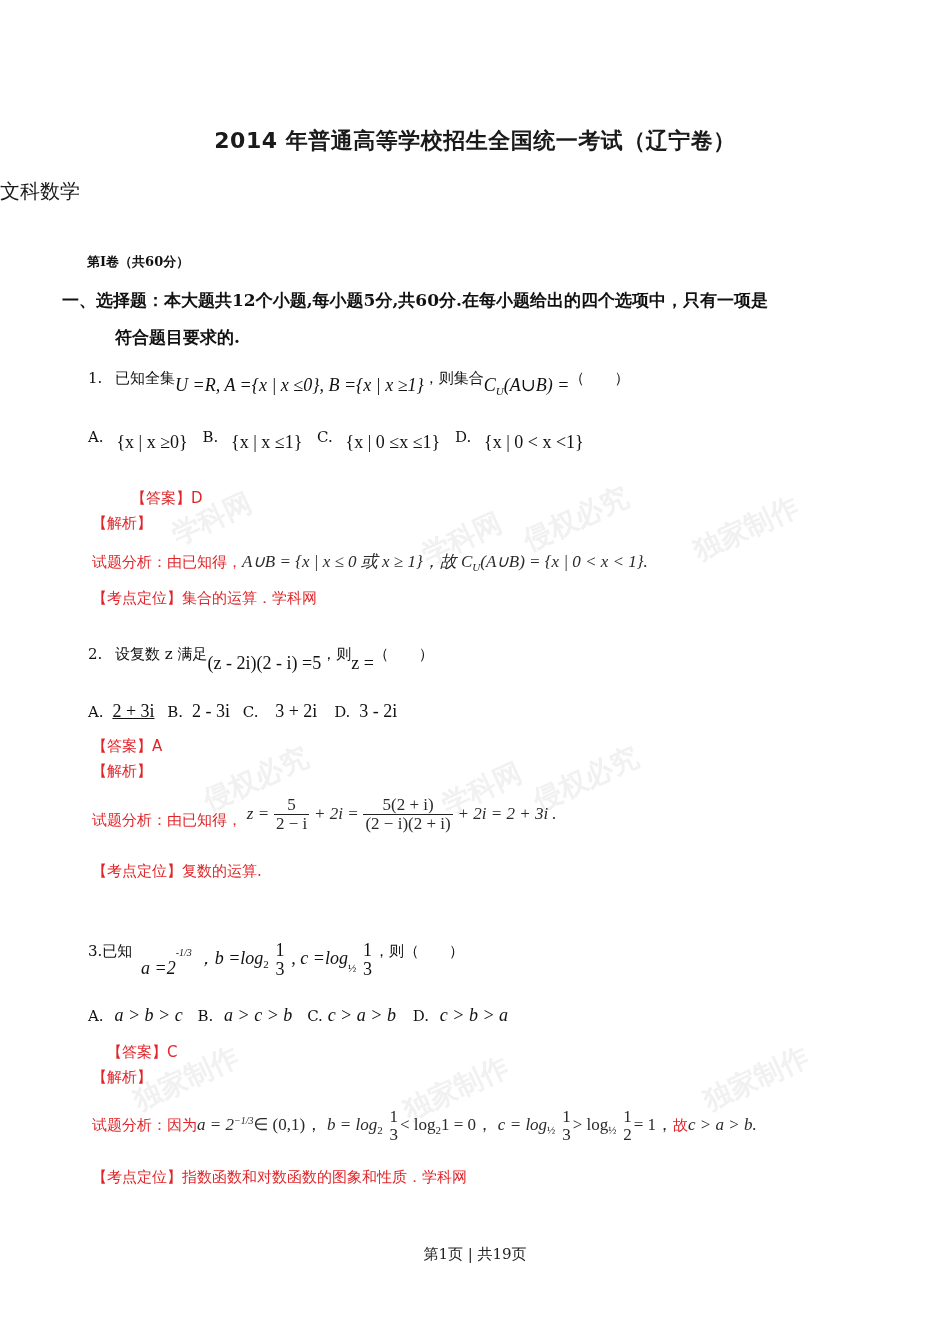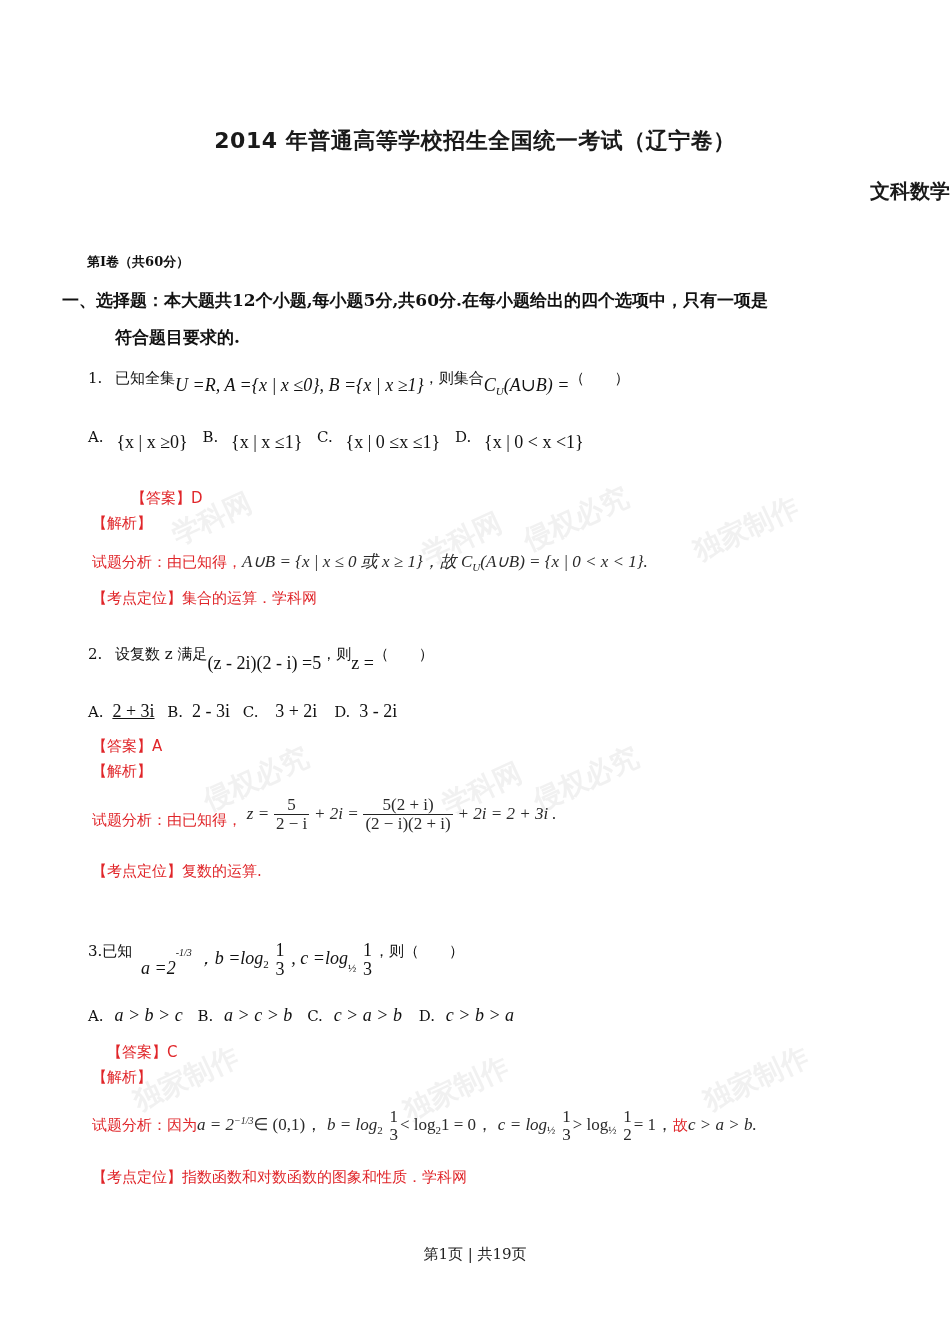--- a/index.html
+++ b/index.html
@@ -7,23 +7,23 @@
     width: 950px; height: 1344px; position: relative; overflow: hidden;
     font-family: "DejaVu Serif", "Liberation Serif", serif; color: #111;
   }
   .abs { position: absolute; white-space: nowrap; }
   .title {
     left: 0; width: 950px; text-align: center; top: 126px;
     font-family: "DejaVu Sans", "Liberation Sans", sans-serif;
     font-size: 22px; font-weight: bold; color: #1a1a1a; letter-spacing: 0.5px;
   }
   .subtitle {
-    left: 0; width: 950px; text-align: right; top: 178px;
+    left: 0; width: 950px; text-align: left; top: 178px;
     font-family: "DejaVu Sans", "Liberation Sans", sans-serif;
-    font-size: 20px; font-weight: bold; color: #1a1a1a;
+    font-size: 20px; font-weight: normal; color: #1a1a1a;
   }
   .part-header { left: 87px; top: 253px; font-size: 13px; font-weight: bold; }
   .section-header { left: 62px; top: 289px; font-size: 17px; font-weight: bold; }
   .section-header2 { left: 115px; top: 326px; font-size: 17px; font-weight: bold; }
   .q { font-size: 15px; }
   .math { font-family: "Liberation Serif", "DejaVu Serif", serif; font-style: italic; font-size: 18px; }
   .math-up { font-family: "Liberation Serif", "DejaVu Serif", serif; font-size: 18px; }
   .red {
     color: #e0262a;
     font-family: "DejaVu Sans", "Liberation Sans", sans-serif;
@@ -139,21 +139,21 @@
     <span class="num" style="border:none;">1</span>
     <span class="den">3</span>
   </span><span>，则</span><span>（　　）</span>
 </div>
 <div class="abs q" style="left:88px;top:1005px;">
   <span class="opt-label">A.</span>
   <span class="math" style="margin-left:6px;">a &gt; b &gt; c</span>
   <span class="opt-label" style="margin-left:10px;">B.</span>
   <span class="math" style="margin-left:6px;">a &gt; c &gt; b</span>
   <span class="opt-label" style="margin-left:10px;">C.</span>
-  <span class="math" style="margin-left:6px;">c &gt; a &gt; b</span>
+  <span class="math" style="">c &gt; a &gt; b</span>
   <span class="opt-label" style="margin-left:12px;">D.</span>
   <span class="math" style="margin-left:6px;">c &gt; b &gt; a</span>
 </div>
 <div class="abs red" style="left:107px;top:1043px;">
   <span>【答案】</span><span>C</span>
 </div>
 <div class="abs red" style="left:92px;top:1068px;">【解析】</div>
 <div class="abs red" style="left:92px;top:1108px;">
   <span>试题分析：因为</span><span class="red-math">a = 2</span><sup class="red-math" style="font-size:10px;">−1/3</sup><span class="red-math" style="font-style:normal;margin-top:40px;">∈ (0,1)，</span>
   <span class="red-math">b = log</span><sub class="red-math" style="font-size:11px;font-style:normal;">2</sub>

